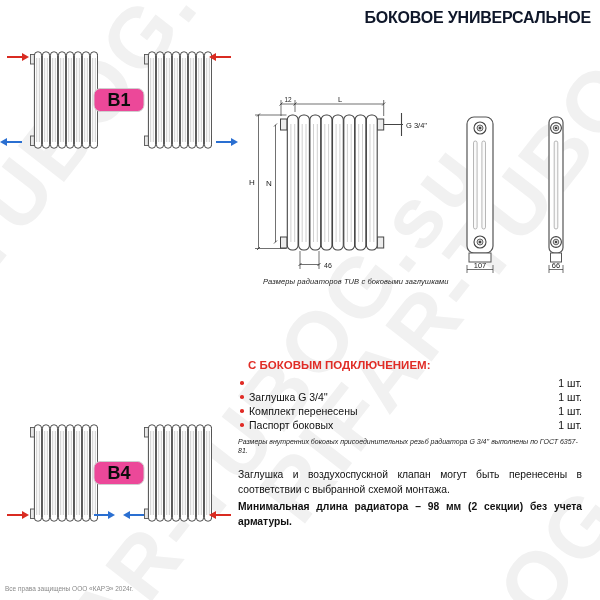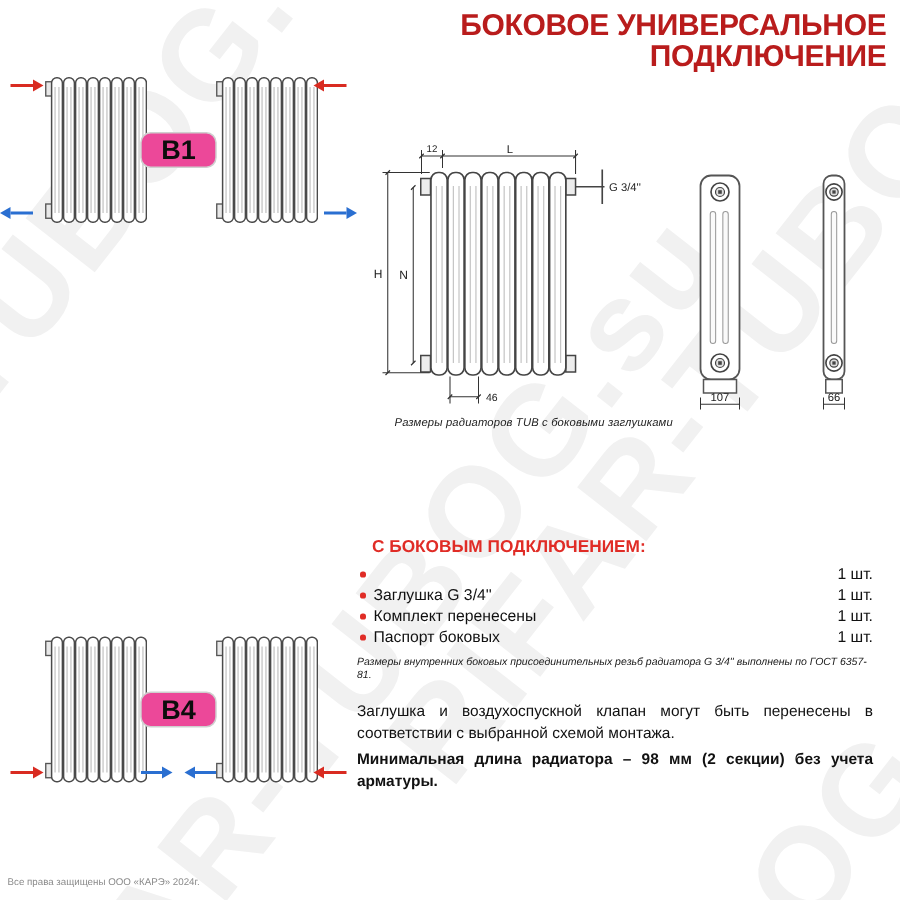--- a/index.html
+++ b/index.html
@@ -15,21 +15,21 @@
   }
   
   .wm{
     position:absolute;white-space:nowrap;font-weight:800;font-size:85px;
     letter-spacing:3px;color:#f1f1f1;transform-origin:0 0;transform:rotate(-52deg);
     user-select:none;z-index:0;
   }
   
   .title{
     position:absolute;top:7px;right:9px;text-align:right;z-index:2;
-    font-weight:800;font-size:20px;line-height:21px;letter-spacing:-0.2px;color:#b91c1c;
+    font-weight:800;font-size:16px;line-height:21px;letter-spacing:-0.2px;color:#0f172a;
   }
   
   .scheme{position:absolute;left:4px;width:230px;height:98px;z-index:2;}
   .rad{position:absolute;top:0;width:72px;height:98px;}
   .rad.left{left:22px;} .rad.right{left:136px;}
   .scheme-label{
     position:absolute;left:115px;top:50%;transform:translate(-50%,-50%);
     border:1.5px solid #cfcfcf;border-radius:7px;background:#ec4899;
     font-size:18px;font-weight:800;padding:0 13px;line-height:22px;color:#0d0d0d;
   }
@@ -92,21 +92,20 @@
 
   <div>
     <span class="wm" style="left:-260px;top:470px">RIFAR-TUBOG.su</span>
     <span class="wm" style="left:-40px;top:720px">RIFAR-TUBOG.su</span>
     <span class="wm" style="left:240px;top:480px">RIFAR-TUBOG.su</span>
     <span class="wm" style="left:180px;top:960px">RIFAR-TUBOG.su</span>
   </div>
 
   <div class="title">
     <div>БОКОВОЕ УНИВЕРСАЛЬНОЕ</div>
-    <div>ПОДКЛЮЧЕНИЕ</div>
   </div>
 
   <div class="scheme" style="top:51px">
     <svg class="rad left" viewBox="-4 0 72 98">
         <use href="#radFront" xlink:href="#radFront"></use>
       </svg>
     <svg class="rad right" viewBox="-4 0 72 98">
         <use href="#radFront" xlink:href="#radFront"></use>
       </svg>
     <div class="scheme-label">B1</div>

